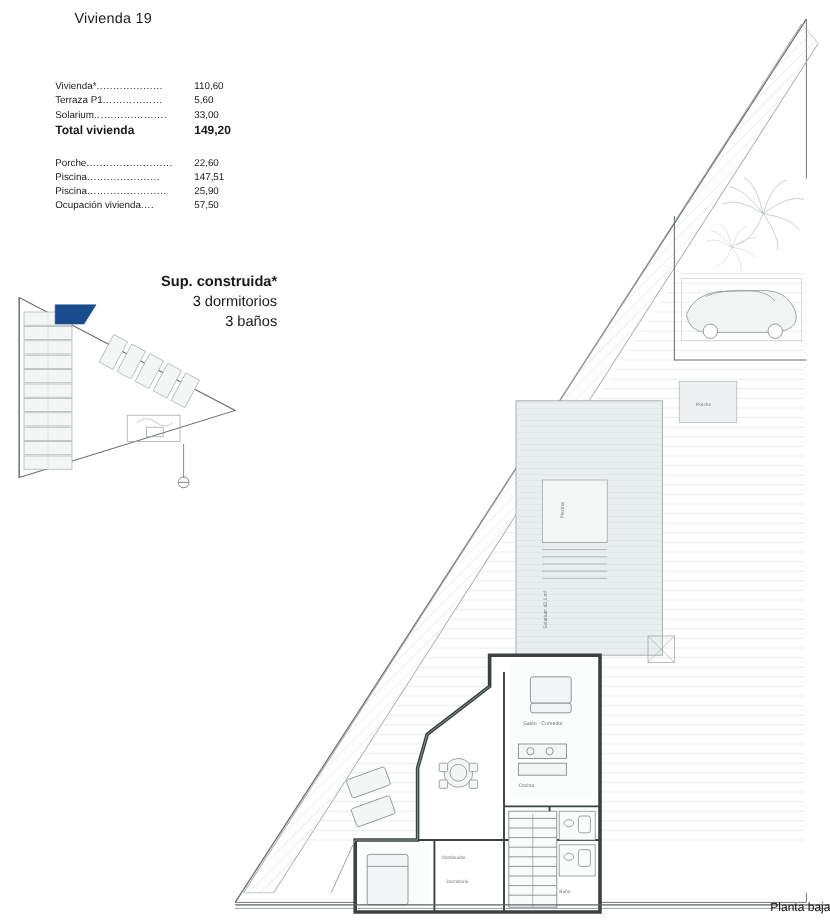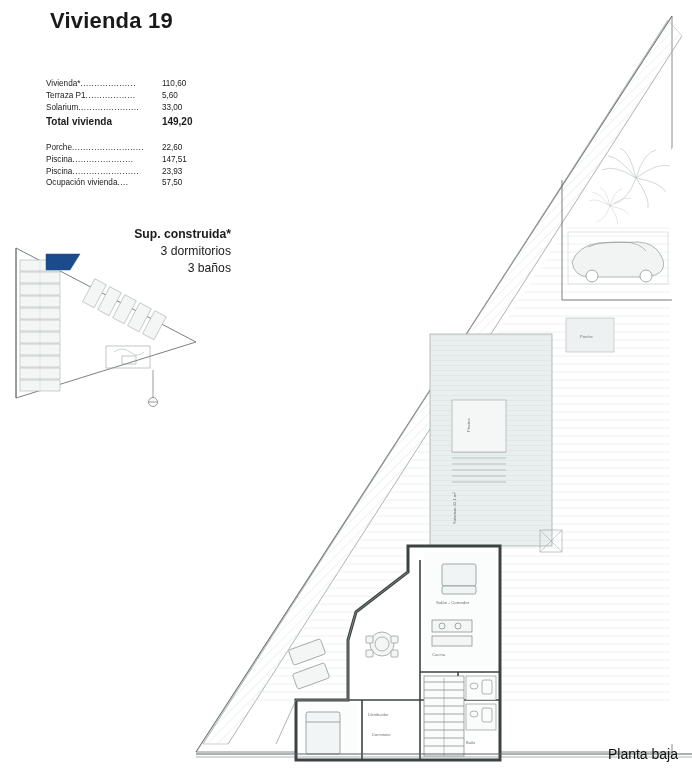--- a/index.html
+++ b/index.html
@@ -9,21 +9,21 @@
     font-family:"Liberation Sans", sans-serif;
     color:#1a1a1a;
     position:relative;
     overflow:hidden;
   }
   
   #header{
     position:absolute;left:46px;top:8px;width:300px;
   }
   #title{
-    font-size:22px;font-weight:bold;letter-spacing:.2px;margin:0 0 7px 4px;
+    font-size:12px;font-weight:normal;letter-spacing:.2px;margin:0 0 7px 16px;
   }
   #subtitle{
     font-size:12.5px;margin:0 0 11px 0;
   }
   .tbl{border-collapse:collapse;width:168px;font-size:8.2px;margin-top:44px;}
   .tbl td{padding:1.4px 0;vertical-align:bottom;white-space:nowrap;}
   .tbl td.lbl{width:112px;position:relative;overflow:hidden;}
   .tbl td.val{text-align:left;width:56px;padding-left:6px;}
   .dots{letter-spacing:.5px;color:#222;}
   tr.total td{font-weight:bold;font-size:10px;padding-top:3px;}
@@ -40,21 +40,21 @@
   
   #keyplan{position:absolute;left:10px;top:238px;width:192px;height:188px;}
   #keyplan svg{display:block;}
 
   
   #plan{position:absolute;left:0;top:0;width:692px;height:768px;}
   #plan svg{display:block;}
 
   
   #footer{
-    position:absolute;right:14px;bottom:6px;font-size:14px;color:#111;
+    position:absolute;right:0;bottom:6px;font-size:10px;color:#111;
   }
 </style>
 </head>
 <body>
 
 <div id="plan">
 <svg width="692" height="768" viewBox="0 0 692 768" xmlns="http://www.w3.org/2000/svg">
   <defs>
     <pattern id="deck" width="6" height="6" patternUnits="userSpaceOnUse" patternTransform="rotate(0)">
       <path d="M0 0 L0 6" stroke="#c8cfcf" stroke-width="0.6"></path>
@@ -309,21 +309,21 @@
       <tr>
         <td class="lbl"><span>Porche</span><span class="dots">..........................</span></td>
         <td class="val">22,60</td>
       </tr>
       <tr>
         <td class="lbl"><span>Piscina</span><span class="dots">......................</span></td>
         <td class="val">147,51</td>
       </tr>
       <tr>
         <td class="lbl"><span>Piscina</span><span class="dots">........................</span></td>
-        <td class="val">23,93</td>
+        <td class="val">25,90</td>
       </tr>
       <tr>
         <td class="lbl"><span>Ocupación vivienda</span><span class="dots">....</span></td>
         <td class="val">57,50</td>
       </tr>
     </tbody>
   </table>
 </div>
 
 <div id="construida">

